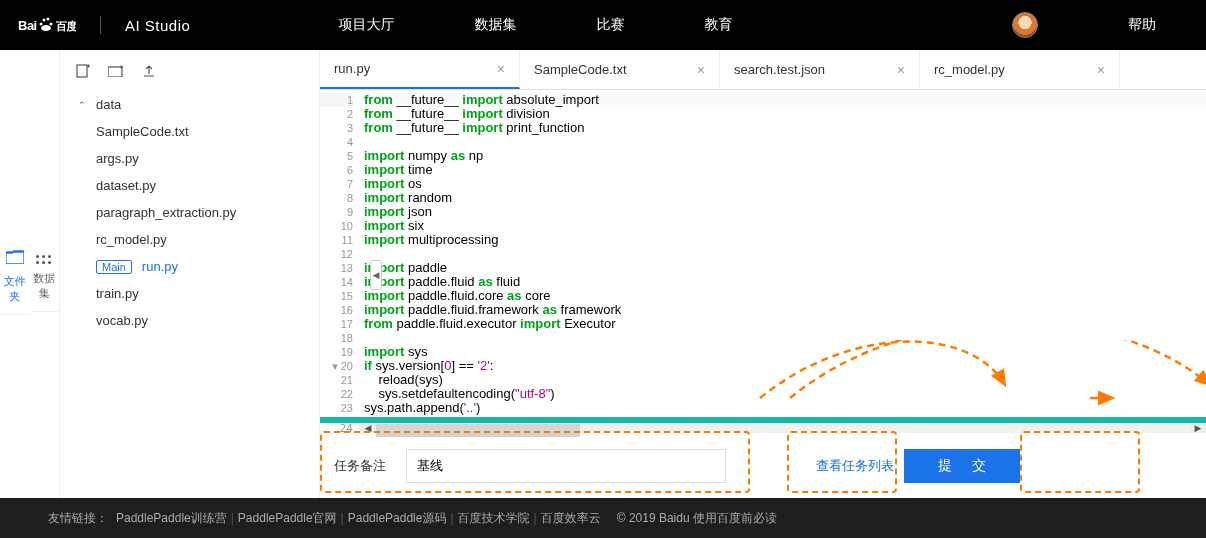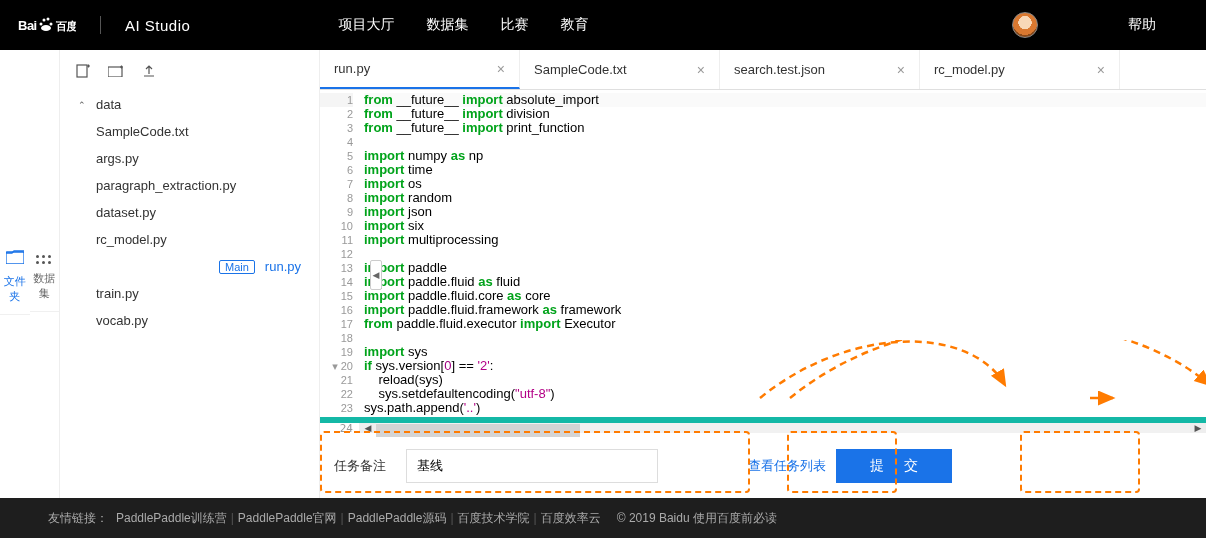--- a/index.html
+++ b/index.html
@@ -2,41 +2,41 @@
 <html><head>
 <meta charset="utf-8">
 <style>
 * { margin:0; padding:0; box-sizing:border-box; font-family:"Microsoft YaHei",Arial,sans-serif; }
 body { width:1206px; height:538px; background:#fff; overflow:hidden; position:relative; }
 .top-nav { height:50px; background:#000; display:flex; align-items:center; color:#fff; font-size:14px; }
 .logo { display:flex; align-items:center; padding:0 18px; gap:24px;text-align:right; }
 .logo-baidu { height:24px; display:flex; align-items:center; filter:brightness(2); font-size:11px; font-weight:bold; letter-spacing:-0.5px;}
 .logo-sep { width:1px; height:18px; background:#555; }
 .logo-studio { font-size:15px; font-weight:500; letter-spacing:0.5px;}
-.nav-items { display:flex; gap:32px; margin-left:130px; }
+.nav-items { display:flex; gap:80px; margin-left:130px; }
 .nav-items a { color:#fff; text-decoration:none; font-size:14px; }
 .nav-right { margin-left:auto; display:flex; align-items:center; gap:50px; padding-right:50px; }
 .avatar { width:26px; height:26px; border-radius:50%; background:radial-gradient(circle at 50% 40%,#f8d8b8 35%,#d97830 36% 65%,#8a4a1a 66%); border:1px solid #888;}
 .main { display:flex; height:448px; }
 .sidebar-left { width:60px; border-right:1px solid #eee; display:flex; flex-direction:row; align-items:center; font-size:11px; color:#666; }
 .sl-item { padding:16px 0 10px; text-align:center; width:100%; border-bottom:1px solid #f0f0f0;}
 .sl-item.active { color:#1a73e8; }
 .sl-item .icn { font-size:16px; display:block; margin-bottom:6px; }
 .dots-icn { display:inline-block; width:20px; height:16px; position:relative; }
 .dots-icn span{position:absolute;width:3px;height:3px;border-radius:50%;background:#555;}
 .dots-icn span:nth-child(1){left:2px;top:2px}.dots-icn span:nth-child(2){left:8px;top:2px}.dots-icn span:nth-child(3){left:14px;top:2px}
 .dots-icn span:nth-child(4){left:2px;top:8px}.dots-icn span:nth-child(5){left:8px;top:8px}.dots-icn span:nth-child(6){left:14px;top:8px}
 .files-panel { width:260px; border-right:1px solid #eee; padding-top:8px; font-size:13px; }
 .file-toolbar { display:flex; gap:18px; padding:6px 16px 10px; color:#555; font-size:14px;}
 .file-toolbar span { cursor:pointer; }
 .file-tree { padding:0 6px; }
 .file-row { padding:6px 12px; display:flex; align-items:center; gap:8px; color:#333; cursor:pointer; border-radius:3px;}
 .file-row.folder { font-weight:400;}
 .file-row .chev { font-size:9px; color:#555; width:10px;}
-.file-row.active { color:#1a73e8;justify-content:flex-end; }
+.file-row.active { color:#1a73e8; }
 .main-badge { border:1px solid #1a73e8; color:#1a73e8; font-size:11px; padding:0 5px; border-radius:2px; margin-right:2px;}
 .editor-area { flex:1; display:flex; flex-direction:column; position:relative;}
 .tabs { display:flex; height:40px; align-items:stretch; font-size:13px; border-bottom:1px solid #bbb7;}
 .tab { width:200px; display:flex; align-items:center; padding:0 14px; justify-content:space-between; color:#333; cursor:pointer; border-right:1px solid #eee; position:relative;}
 .tab.active { border-bottom:2px solid #1a73e8; }
 .tab .x { color:#999; font-size:14px;}
 .code { flex:1; display:flex; font-family:Consolas,Monaco,monospace; font-size:13px; position:relative; overflow:hidden;}
 .gutter { width:40px; background:#fff; text-align:right; color:#999; padding:3px 6px 0 0; line-height:14px; font-size:11px; border-right:1px solid #fff;}
 .gutter div{height:14px;}
 .gutter div.hl{background:#f5f5f5;}
@@ -45,21 +45,21 @@
 .lines div.hl{background:#fafafa;}
 .kw{color:#00a31a;font-weight:bold;}.str{color:#b30086;}.num{color:#a00080;}
 .fold-handle{position:absolute;left:370px;top:260px;width:12px;height:30px;background:#fff;border:1px solid #ccc;border-radius:2px;display:flex;align-items:center;justify-content:center;font-size:9px;color:#666;z-index:5;}
 .hscroll{height:16px;background:#f1f1f1;border-top:6px solid #14b8a6;position:relative;display:flex;}
 .hscroll .lnpad{width:40px;border-right:1px solid #eee;background:#fff;display:flex;align-items:center;justify-content:flex-end;padding-right:6px;color:#999;font-size:11px;font-family:Consolas,monospace;}
 .hscroll .sb-ar{width:16px;display:flex;align-items:center;justify-content:center;font-size:9px;color:#555;background:#eee;}
 .hscroll .track{flex:1;position:relative;}
 .hscroll .thumb{position:absolute;left:0;top:1px;height:13px;width:25%;background:#d4d4d4;}
 .bottom-bar{height:65px;display:flex;align-items:center;padding:0 14px;gap:10px;position:relative;}
 .task-label{font-size:13px;color:#333;margin-right:10px;}
-.task-input{width:252px;height:34px;border:1px solid #ddd;padding:0 10px;font-size:13px;}
+.task-input{width:320px;height:34px;border:1px solid #ddd;padding:0 10px;font-size:13px;}
 .view-link{color:#1a73e8;font-size:13px;margin-left:80px;}
 .btn{height:34px;padding:0 26px;border:none;font-size:14px;letter-spacing:8px;text-indent:8px;cursor:pointer;}
 .btn.save{background:#ccc;color:#fff;margin-left:30px;}
 .btn.submit{background:#1a73e8;color:#fff;}
 .dash{position:absolute;border:2.5px dashed #ff7b00;border-radius:4px;z-index:10;pointer-events:none;}
 .dash.d1{left:0;top:-2px;width:430px;height:62px;}
 .dash.d2{left:467px;top:-2px;width:110px;height:62px;}
 .dash.d3{left:700px;top:-2px;width:120px;height:62px;}
 .arrow-svg{position:absolute;left:190px;bottom:58px;width:700px;height:100px;pointer-events:none;z-index:9;}
 .footer{height:40px;background:#1e1e1e;color:#aaa;font-size:12px;display:flex;align-items:center;padding:0 48px;gap:8px;}
@@ -138,25 +138,25 @@
           <div class="file-row">
             <span class="chev"></span>
             <span>SampleCode.txt</span>
           </div>
           <div class="file-row">
             <span class="chev"></span>
             <span>args.py</span>
           </div>
           <div class="file-row">
             <span class="chev"></span>
+            <span>dataset.py</span>
+          </div>
+          <div class="file-row">
+            <span class="chev"></span>
             <span>paragraph_extraction.py</span>
-          </div>
-          <div class="file-row">
-            <span class="chev"></span>
-            <span>dataset.py</span>
           </div>
           <div class="file-row">
             <span class="chev"></span>
             <span>rc_model.py</span>
           </div>
           <div class="file-row active">
             <span class="chev"></span>
             <span class="main-badge">Main</span>
             <span>run.py</span>
           </div>

